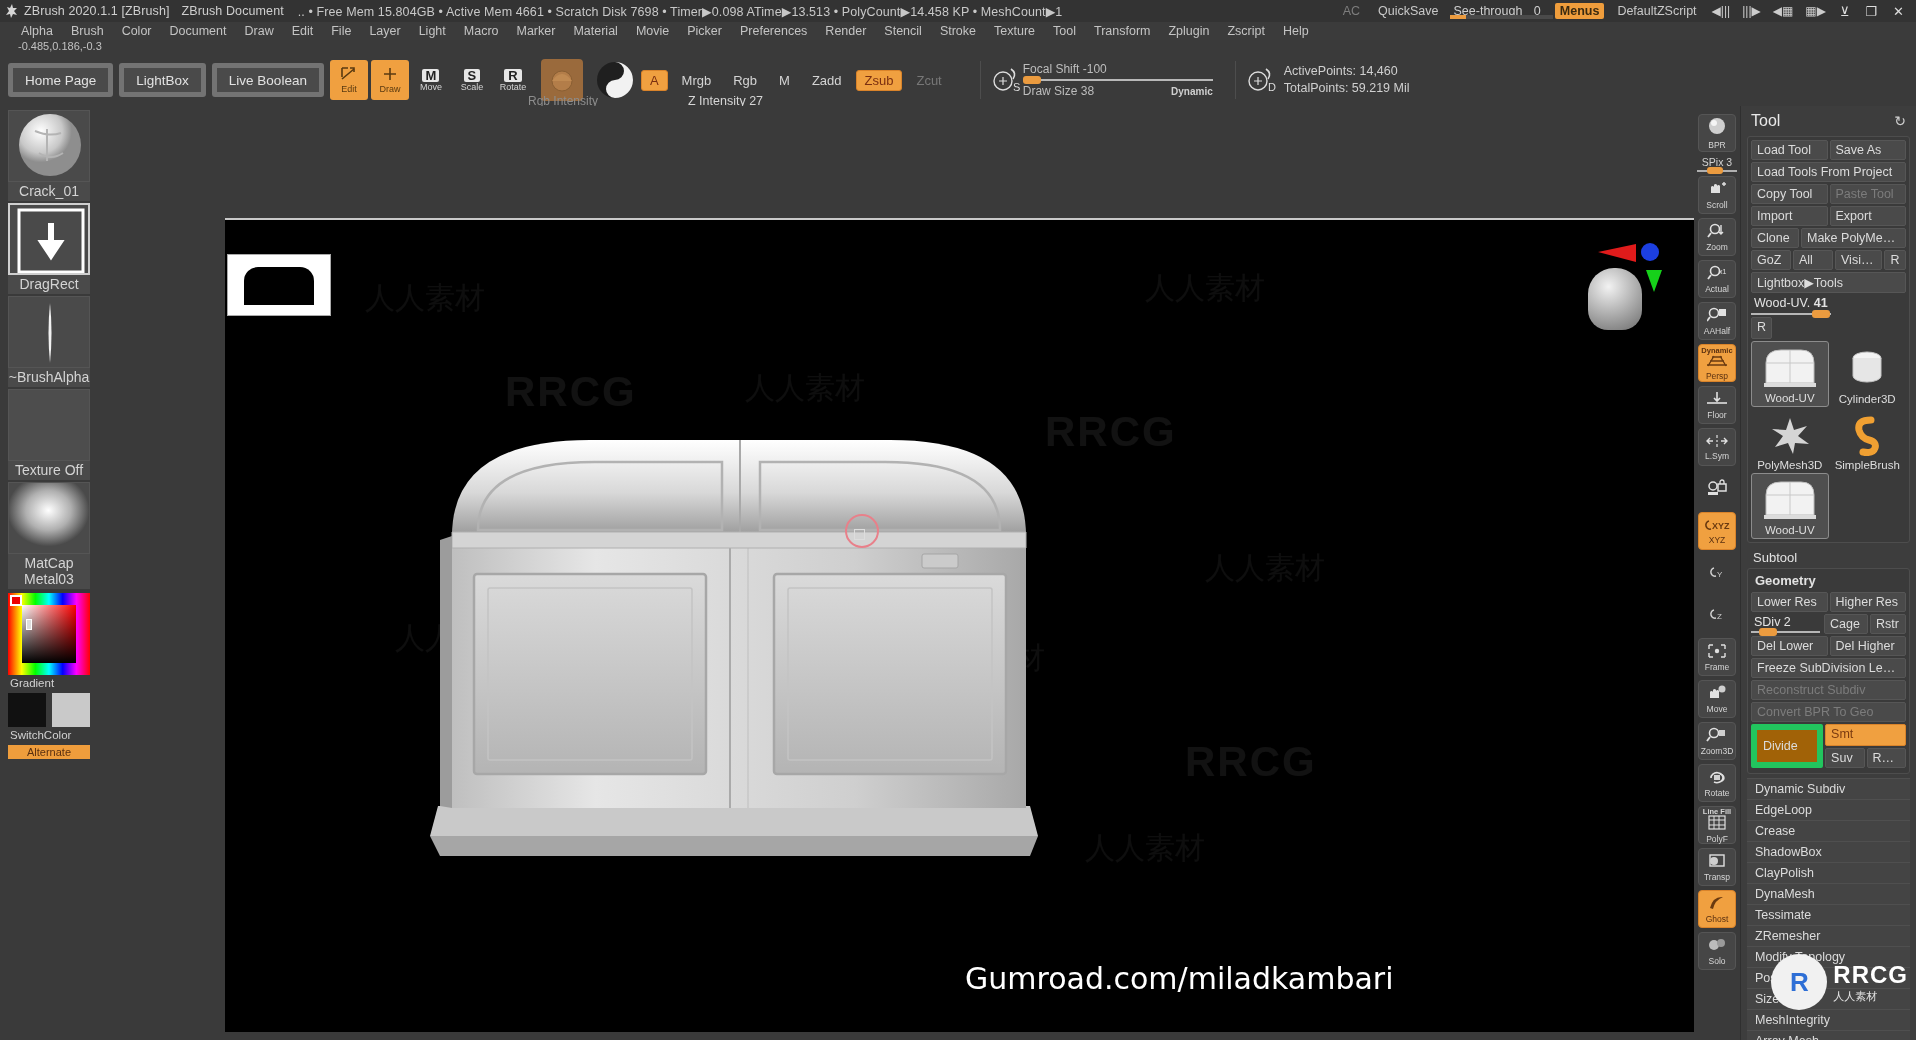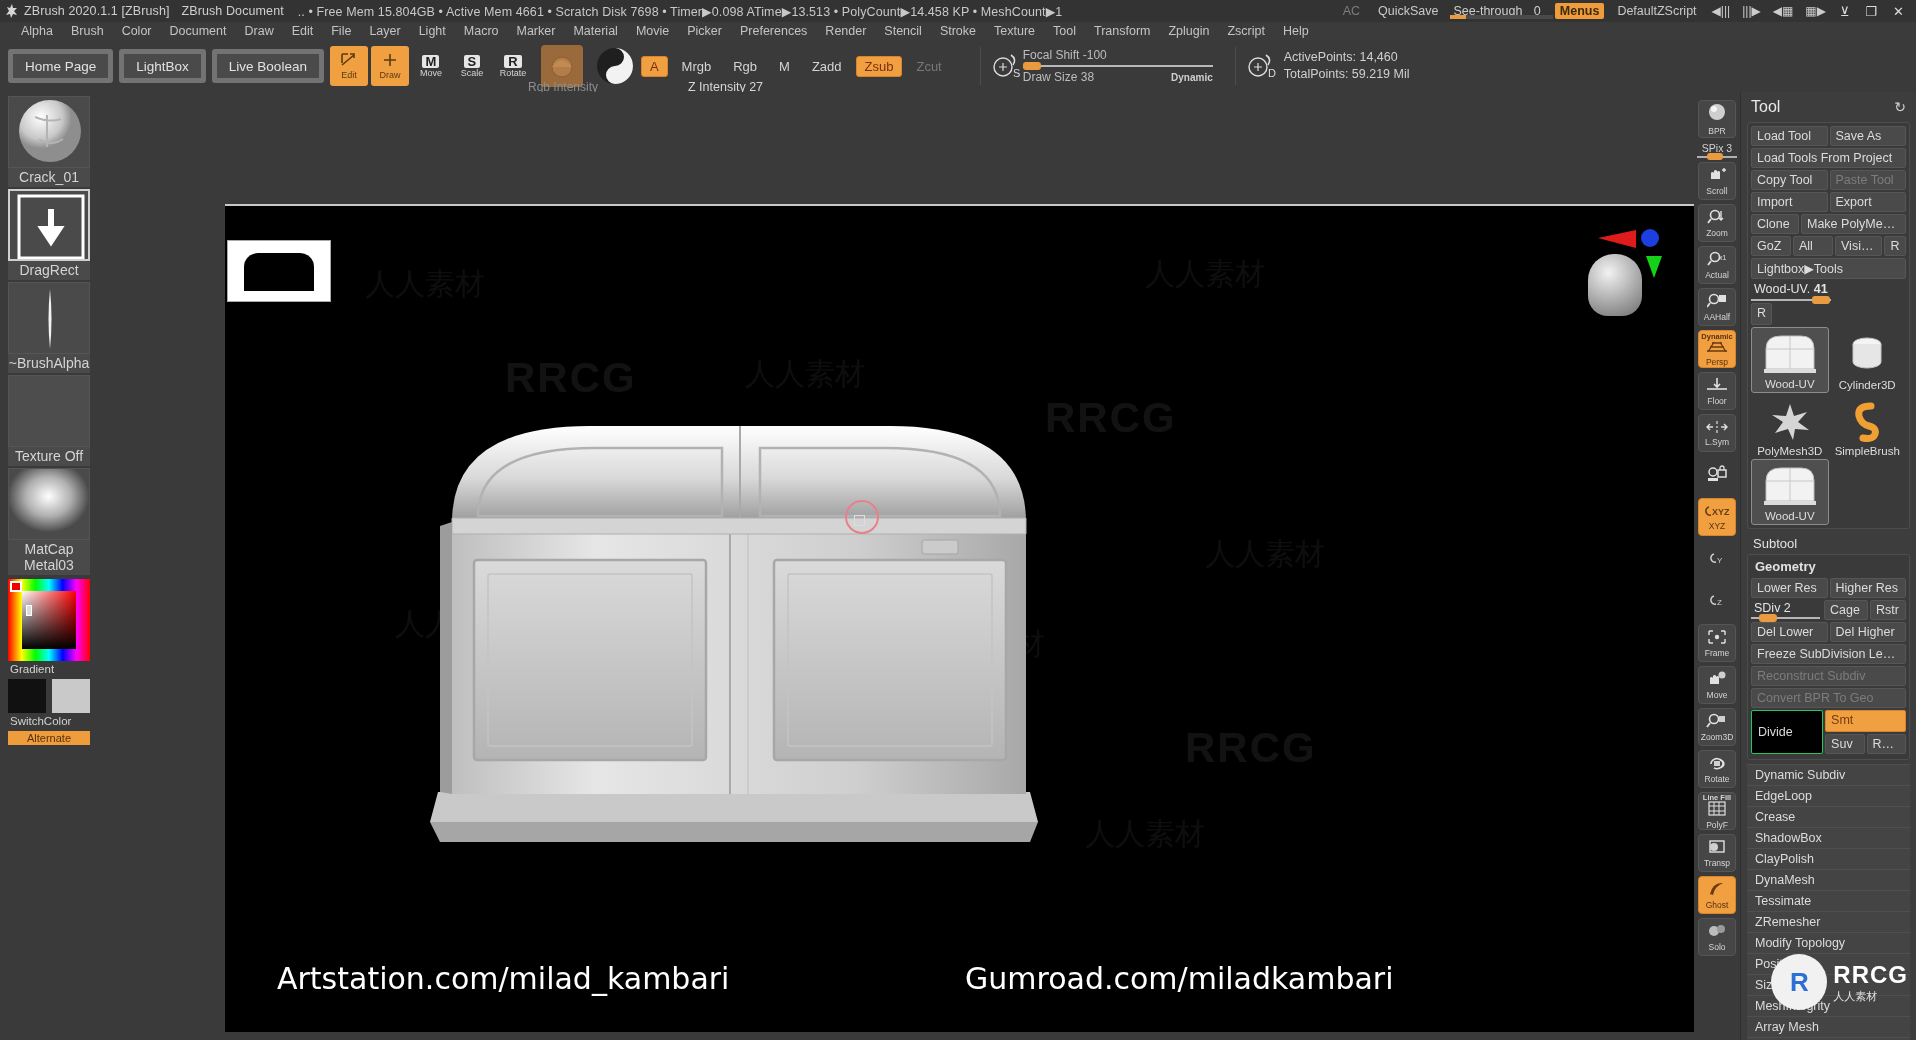--- a/index.html
+++ b/index.html
@@ -115,21 +115,21 @@
        padding:2px 5px; font-size:12.5px; color:#dcdcdc; white-space:nowrap; overflow:hidden; text-overflow:ellipsis;}
   .pb.dis{ color:#7c7c7c; }
   .pb.on{ background:#f0a040; border-color:#d9832a; color:#7a3a10;}
   .thumbgrid{ display:flex; flex-wrap:wrap; }
   .tt{ width:50%; height:66px; display:flex; flex-direction:column; align-items:center; justify-content:flex-end; position:relative;}
   .tt.sel{ background:#4f4f4f; border:1px solid #8c8c8c; border-radius:3px;}
   .tt .tl{ font-size:11.5px; color:#dedede; padding-bottom:2px;}
   .section{ font-size:13px; color:#e2e2e2; padding:3px 6px; }
   .listbtn{ background:#444444; border-top:1px solid #4f4f4f; padding:3px 8px; font-size:12.5px; color:#dcdcdc;}
   .dividerbtn{ display:flex; gap:2px; margin-bottom:2px; }
-  .divideleft{ flex:1 1 0; background:#000000; border:1px solid #22c55e; border-radius:2px;
+  .divideleft{ flex:1 1 0; background:#a16207; border:6px solid #22c55e; border-radius:2px;
                display:flex; align-items:center; padding:0 6px; font-size:12.5px; color:#dcdcdc; height:44px;}
   .divideright{ flex:1 1 0; display:flex; flex-direction:column; gap:2px;}
   .rrcg{ position:absolute; right:8px; bottom:30px; display:flex; align-items:center; gap:6px; }
   .rrcgball{ width:56px; height:56px; border-radius:50%; background:#f1f1f1; color:#2e6fd6;
              display:flex; align-items:center; justify-content:center; font-size:26px; font-weight:bold;}
   .rrcgtxt{ color:#ffffff; font-size:24px; font-weight:bold; letter-spacing:1px;}
   .rrcgsub{ color:#e3e3e3; font-size:11px;}
 </style>
 </head>
 <body>
@@ -184,20 +184,21 @@
       <div class="m">Stencil</div>
       <div class="m">Stroke</div>
       <div class="m">Texture</div>
       <div class="m">Tool</div>
       <div class="m">Transform</div>
       <div class="m">Zplugin</div>
       <div class="m">Zscript</div>
       <div class="m">Help</div>
     </div>
 
+  <div class="coordrow">-0.485,0.186,-0.3</div>
 
   <div class="toolbar">
     <div class="tbtn">Home Page</div>
     <div class="tbtn">LightBox</div>
     <div class="tbtn">Live Boolean</div>
 
     <div class="iconbtn on">
       <span class="glyphbox">
         <svg width="18" height="16" viewBox="0 0 18 16">
             <path d="M2 2 h6 M2 2 v9 M2 13 L14 3" stroke="#5a3a10" stroke-width="1.6" fill="none"></path>
@@ -418,21 +419,20 @@
 
         <div class="navball"></div>
         <svg class="gizmo" viewBox="0 0 70 60">
           <path d="M4 12 L42 4 L42 22 Z" fill="#e01b1b"></path>
           <circle cx="56" cy="12" r="9" fill="#1c3fe0"></circle>
           <path d="M52 30 L68 30 L60 52 Z" fill="#16d11a"></path>
         </svg>
 
         <div class="cursor"></div>
 
-        <div class="credit" style="left:52px;">Artstation.com/milad_kambari</div>
         <div class="credit" style="left:740px;">Gumroad.com/miladkambari</div>
       </div>
 
       <div class="alphaprev">
         <div class="blk"></div>
       </div>
     </div>
 
     <div class="rstrip" id="rstrip">
         <div class="rbtn">

